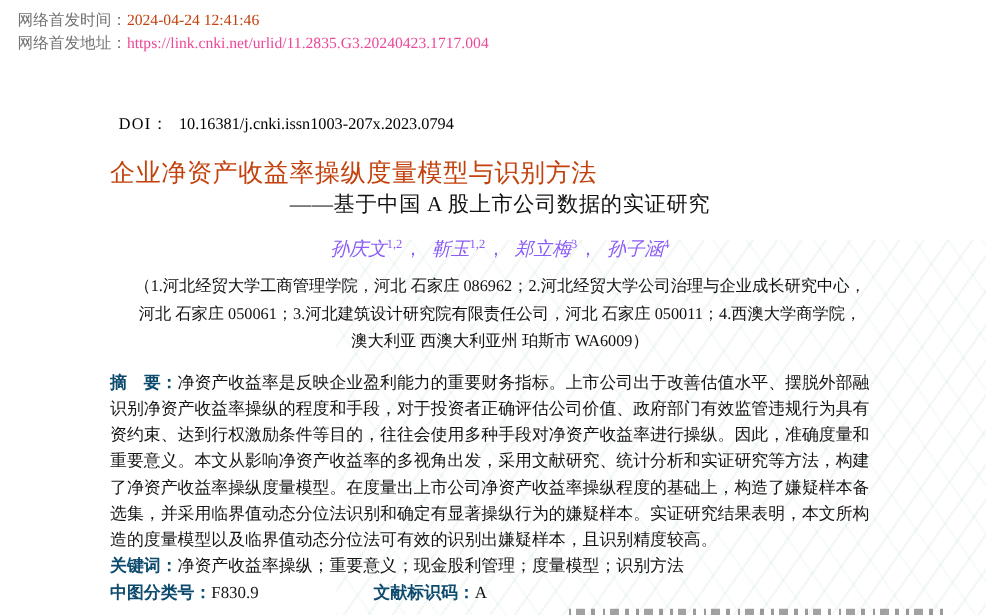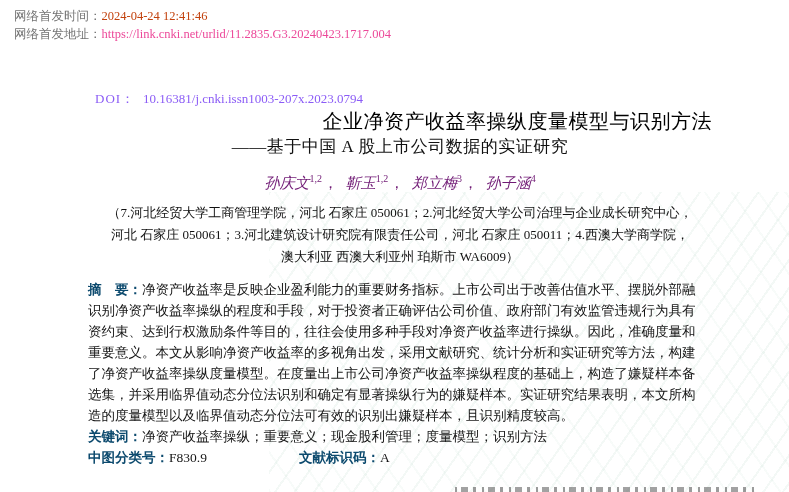--- a/index.html
+++ b/index.html
@@ -36,41 +36,42 @@
   .topbar .lbl { color: #737373; }
   .topbar .time-val { color: #c2410c; }
   .topbar .url { color: #ec4899; text-decoration: none; }
 
   .content {
     position: absolute;
     top: 90px; left: 88px;
     width: 624px;
   }
 
-  .doi-row { font-size: 13px; color: #8b5cf6; padding-left: 7px; }
+  .doi-row { font-size: 13px; color: #000000; padding-left: 7px; }
   .doi-row .doi-label { letter-spacing: 1px; margin-right: 8px; }
 
   .title {
-    text-align: right;
+    margin-top: 17px;
+    text-align: left;
     font-size: 20px;
     letter-spacing: 0.5px;
-    color: #000000;
+    color: #c2410c;
   }
   .subtitle {
     text-align: center;
     font-size: 17px;
     letter-spacing: 0.5px;
     color: #111111;
   }
   .authors {
     margin-top: 15px;
     text-align: center;
     font-size: 15px;
     font-style: italic;
-    color: #701a75;
+    color: #8b5cf6;
   }
   .authors sup { font-size: 10px; font-style: normal; }
   .authors .sep { margin: 0 4px 0 1px; font-style: normal; }
 
   .affiliation {
     margin-top: 9px;
     text-align: center;
     font-size: 13px;
     line-height: 22px;
     color: #111111;
@@ -130,21 +131,21 @@
   <div class="subtitle">——基于中国 A 股上市公司数据的实证研究</div>
 
   <div class="authors">
     <span><span>孙庆文</span><sup>1,2</sup></span><span class="sep">，</span>
     <span><span>靳玉</span><sup>1,2</sup></span><span class="sep">，</span>
     <span><span>郑立梅</span><sup>3</sup></span><span class="sep">，</span>
     <span><span>孙子涵</span><sup>4</sup></span>
   </div>
 
   <div class="affiliation">
-    <div>（7.河北经贸大学工商管理学院，河北 石家庄 050061；2.河北经贸大学公司治理与企业成长研究中心，</div>
+    <div>（1.河北经贸大学工商管理学院，河北 石家庄 086962；2.河北经贸大学公司治理与企业成长研究中心，</div>
     <div>河北 石家庄 050061；3.河北建筑设计研究院有限责任公司，河北 石家庄 050011；4.西澳大学商学院，</div>
     <div>澳大利亚 西澳大利亚州 珀斯市 WA6009）</div>
   </div>
 
   <div class="abstract">
     <div class="line"><span class="b">摘　要：</span><span>净资产收益率是反映企业盈利能力的重要财务指标。上市公司出于改善估值水平、摆脱外部融</span></div>
     <div class="line">识别净资产收益率操纵的程度和手段，对于投资者正确评估公司价值、政府部门有效监管违规行为具有</div>
     <div class="line">资约束、达到行权激励条件等目的，往往会使用多种手段对净资产收益率进行操纵。因此，准确度量和</div>
     <div class="line">重要意义。本文从影响净资产收益率的多视角出发，采用文献研究、统计分析和实证研究等方法，构建</div>
     <div class="line">了净资产收益率操纵度量模型。在度量出上市公司净资产收益率操纵程度的基础上，构造了嫌疑样本备</div>

